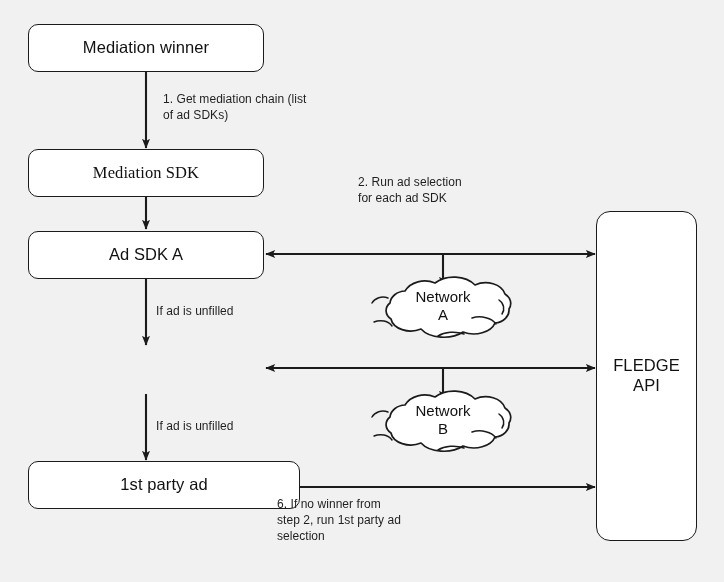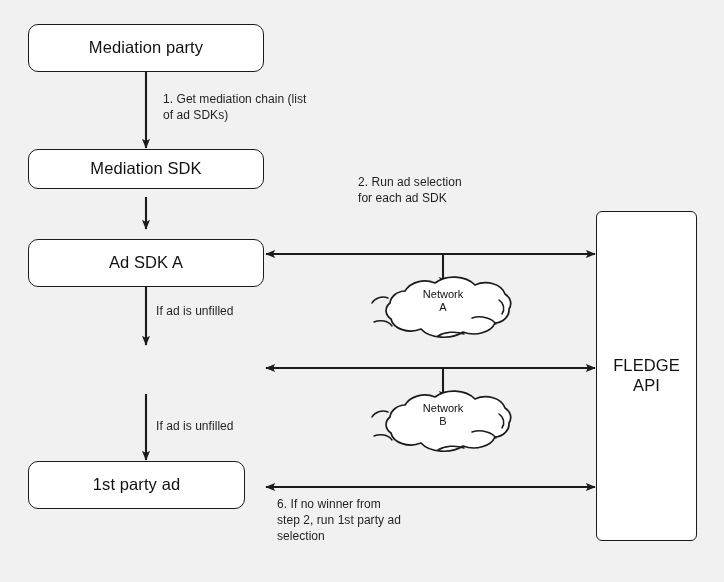--- a/index.html
+++ b/index.html
@@ -36,37 +36,37 @@
     display: flex;
     align-items: center;
     justify-content: center;
     color: #111111;
     font-size: 16.5px;
     line-height: 1.2;
     letter-spacing: 0.1px;
     text-align: center;
   }
   .node-box.tall {
-    border-radius: 6px;
+    border-radius: 14px;
     flex-direction: column;
   }
   .edge-label {
     position: absolute;
     color: #1f1f1f;
     font-size: 12px;
     line-height: 1.35;
     letter-spacing: 0.05px;
     white-space: pre-line;
   }
   .edge-label.centered { text-align: left; }
   .cloud-label {
     position: absolute;
     text-align: center;
     color: #111111;
-    font-size: 11px;
+    font-size: 15px;
     line-height: 1.22;
     white-space: pre-line;
     pointer-events: none;
   }
 </style>
 </head>
 <body>
 
 <div id="canvas">
 
@@ -137,33 +137,33 @@
         <path d="M372,417 a12,10 0 0 1 16,-5"></path>
         <path d="M374,436 a13,10 0 0 1 18,4"></path>
         <path d="M499,414 a13,11 0 0 1 3,14"></path>
         <path d="M472,432 a18,12 0 0 1 24,6"></path>
         <path d="M438,450 a20,11 0 0 1 26,-2"></path>
       </g>
     </g>
   </svg>
 
   <div class="node-box" style="left:28px; top:24px; width:236px; height:48px;">
-    <span>Mediation party</span>
+    <span>Mediation winner</span>
   </div>
 
-  <div class="node-box" style="left:28px; top:149px; width:236px; height:40px;">
+  <div class="node-box" style="left:28px; top:149px; width:236px; height:48px;font-family:Liberation Serif, serif;">
     <span>Mediation SDK</span>
   </div>
 
-  <div class="node-box" style="left:28px; top:239px; width:236px; height:48px;">
+  <div class="node-box" style="left:28px; top:231px; width:236px; height:48px;">
     <span>Ad SDK A</span>
   </div>
 
 
-  <div class="node-box" style="left:28px; top:461px; width:217px; height:48px;">
+  <div class="node-box" style="left:28px; top:461px; width:272px; height:48px;">
     <span>1st party ad</span>
   </div>
 
   <div class="node-box tall" style="left:596px; top:211px; width:101px; height:330px;">
     <span>FLEDGE</span>
     <span>API</span>
   </div>
 
   <div class="cloud-label" style="left:383px; top:288px; width:120px;">Network
 A</div>

